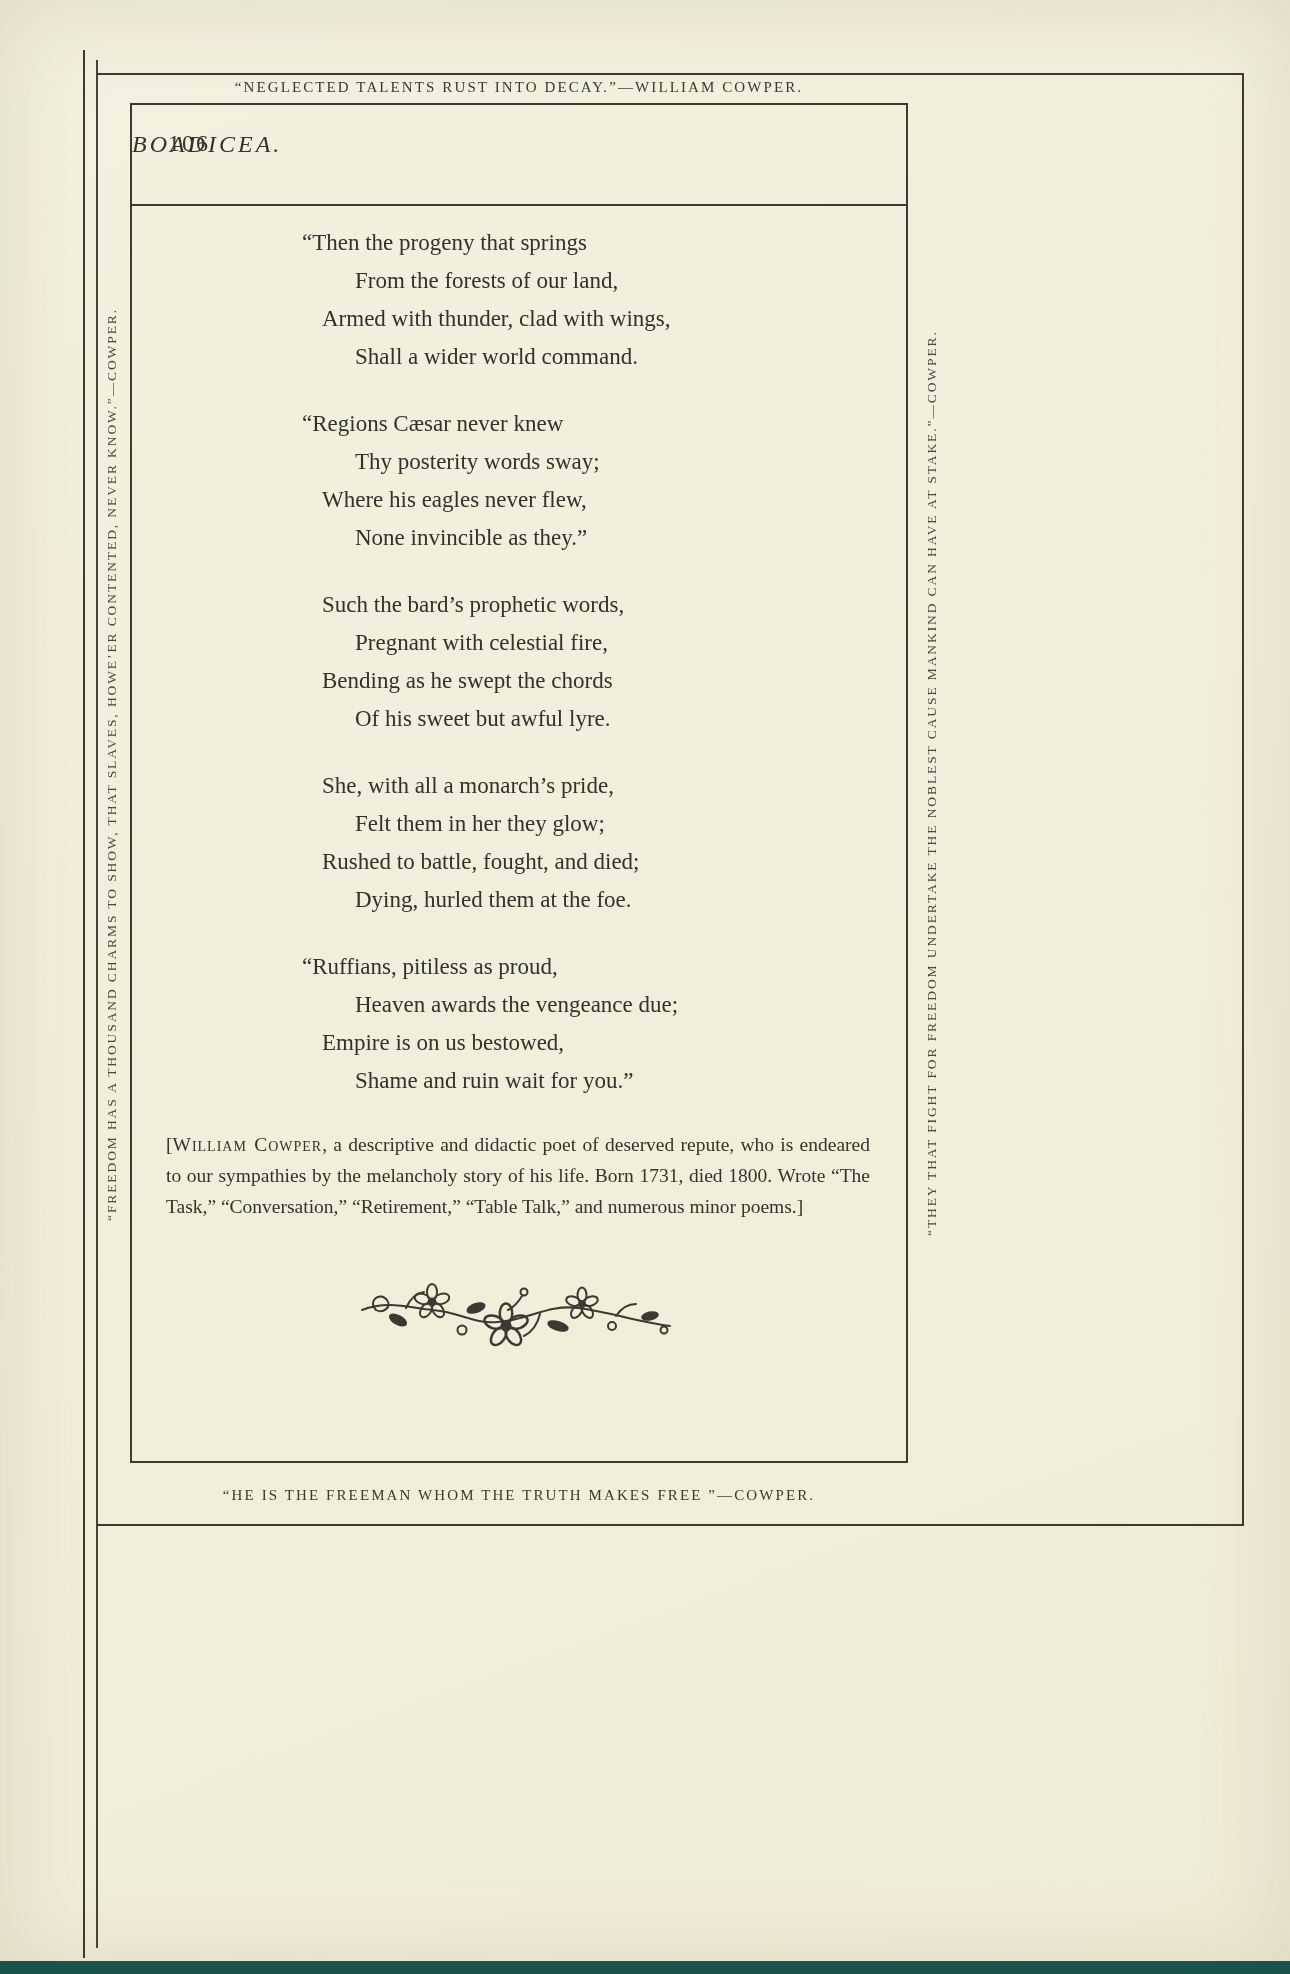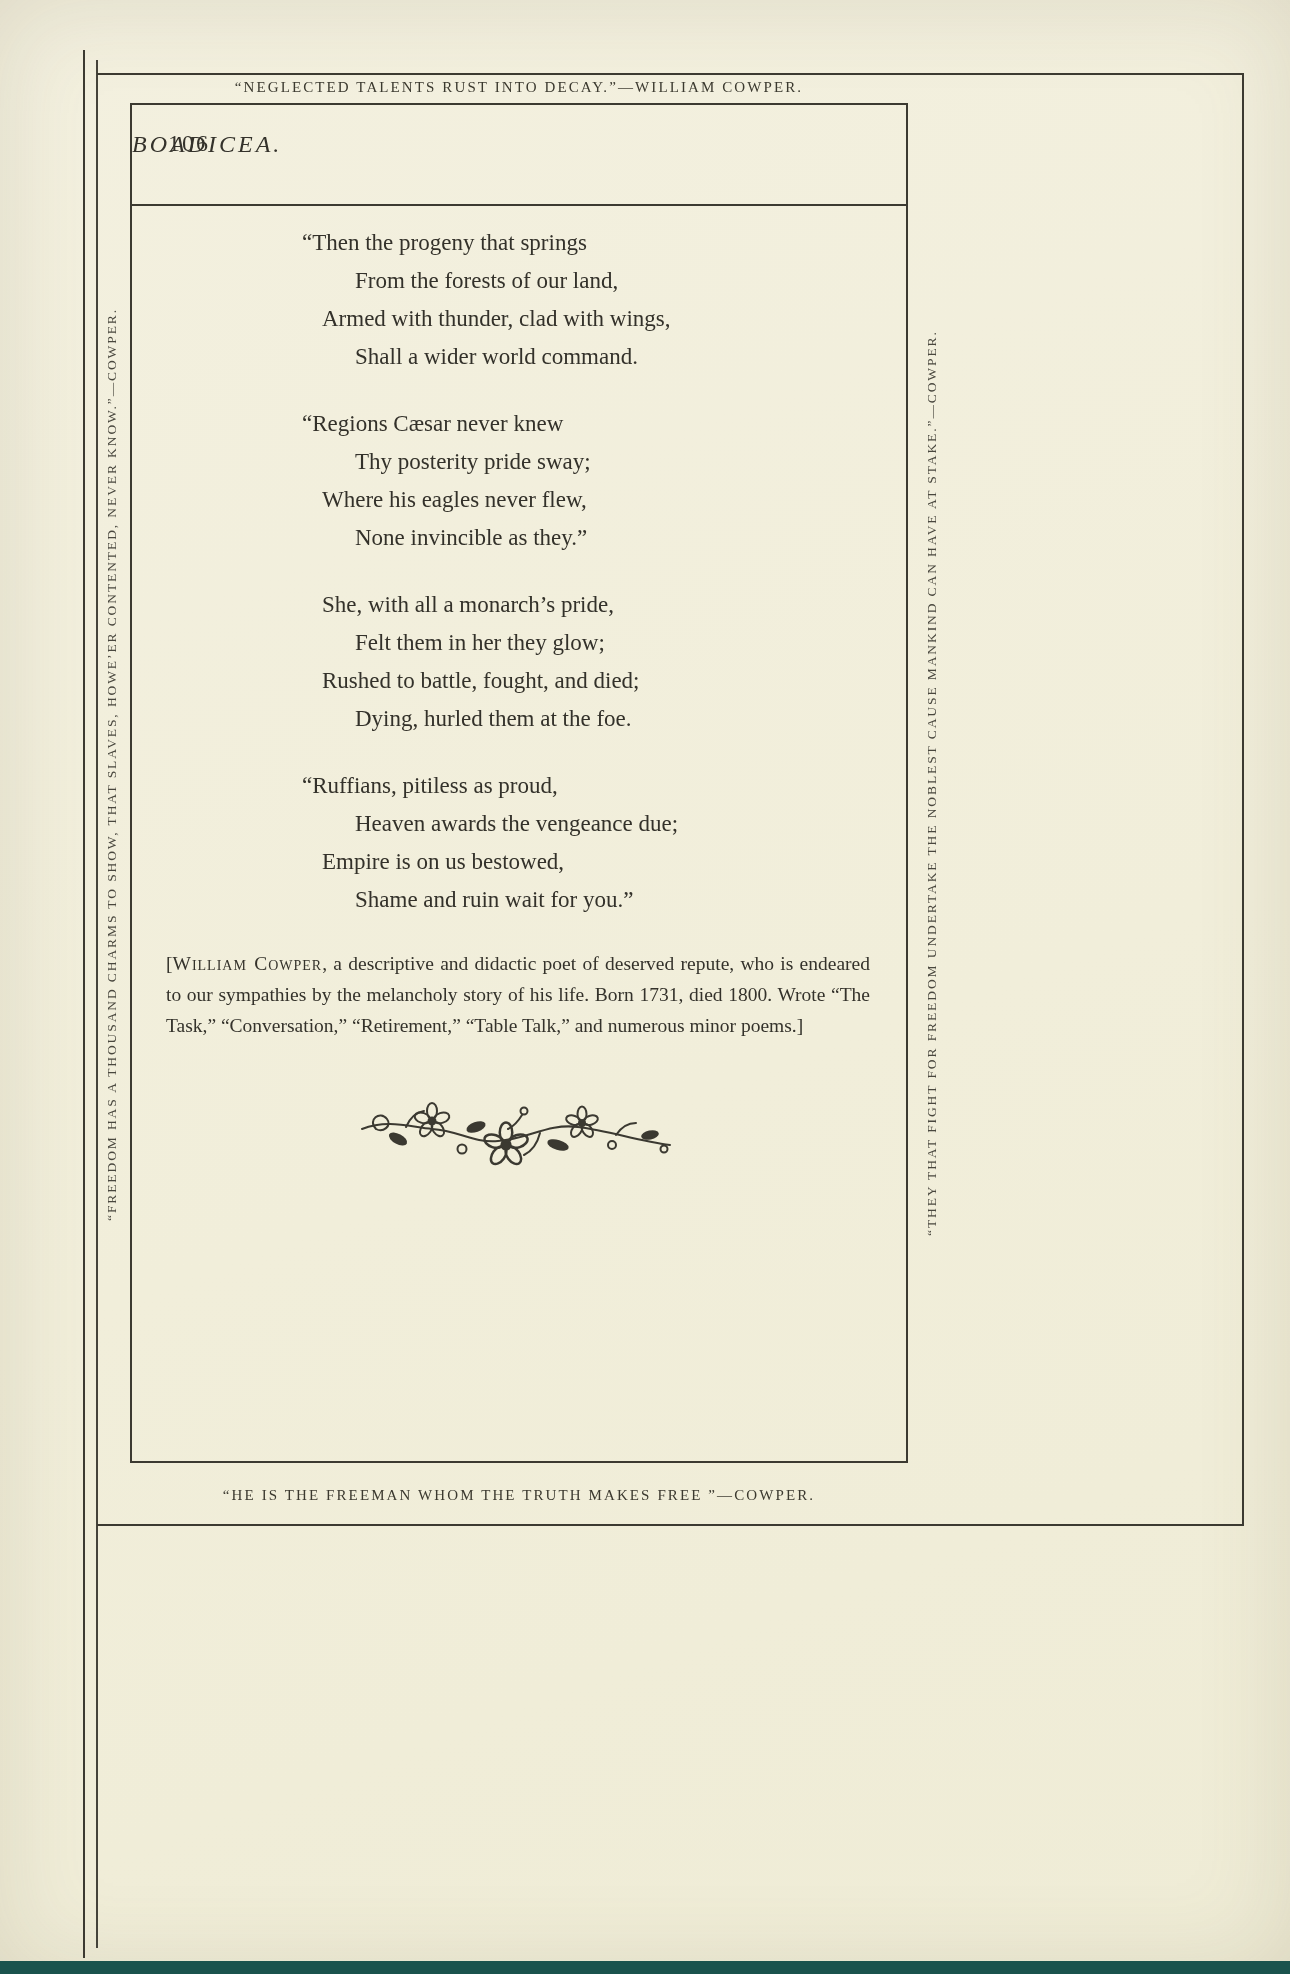--- a/index.html
+++ b/index.html
@@ -109,23 +109,29 @@
 
     <div class="poem">
       <div class="stanza">
         <div class="line hang">“Then the progeny that springs</div>
         <div class="line even">From the forests of our land,</div>
         <div class="line">Armed with thunder, clad with wings,</div>
         <div class="line even">Shall a wider world command.</div>
       </div>
       <div class="stanza">
         <div class="line hang">“Regions Cæsar never knew</div>
-        <div class="line even">Thy posterity pride sway;</div>
+        <div class="line even">Thy posterity words sway;</div>
         <div class="line">Where his eagles never flew,</div>
         <div class="line even">None invincible as they.”</div>
+      </div>
+      <div class="stanza">
+        <div class="line">Such the bard’s prophetic words,</div>
+        <div class="line even">Pregnant with celestial fire,</div>
+        <div class="line">Bending as he swept the chords</div>
+        <div class="line even">Of his sweet but awful lyre.</div>
       </div>
       <div class="stanza">
         <div class="line">She, with all a monarch’s pride,</div>
         <div class="line even">Felt them in her they glow;</div>
         <div class="line">Rushed to battle, fought, and died;</div>
         <div class="line even">Dying, hurled them at the foe.</div>
       </div>
       <div class="stanza">
         <div class="line hang">“Ruffians, pitiless as proud,</div>
         <div class="line even">Heaven awards the vengeance due;</div>

